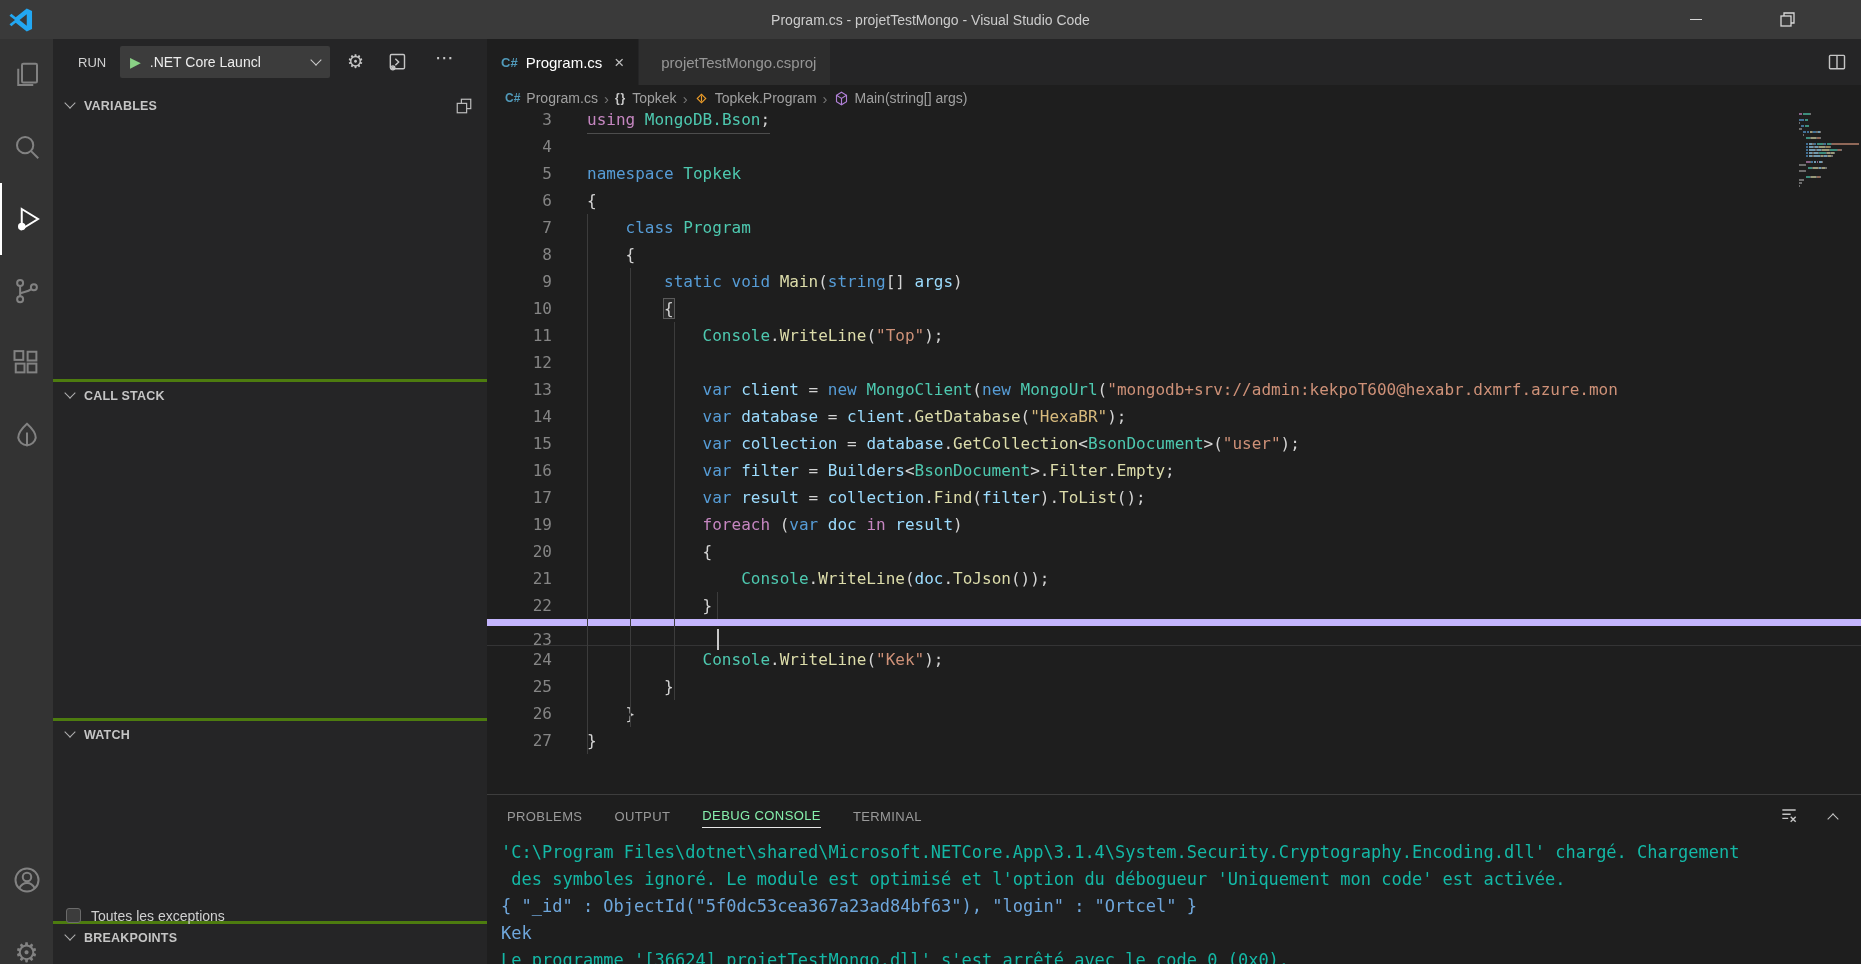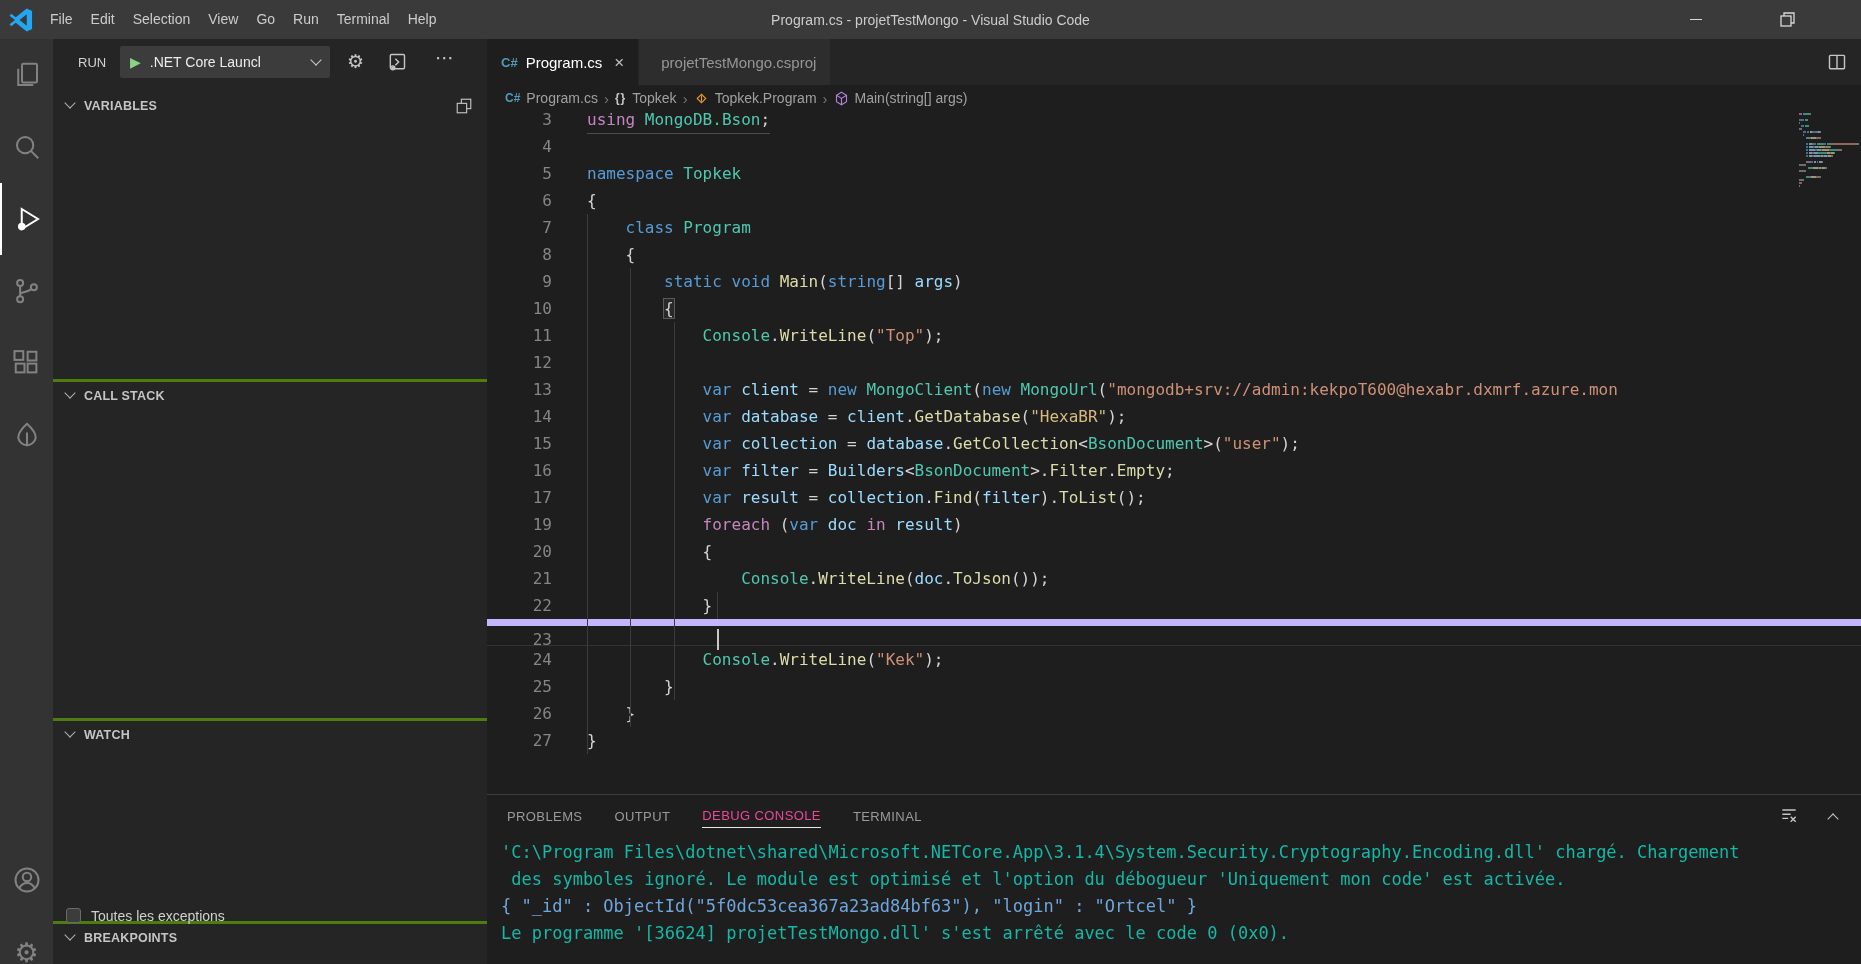--- a/index.html
+++ b/index.html
@@ -78,48 +78,38 @@
   .br{color:#D4D4D4;outline:1px solid #5a5a5a;background:rgba(120,120,120,.12);}
   .cursor{position:absolute;top:3px;width:2px;height:21px;background:#c8c8c8;}
   .guide{position:absolute;width:1px;background:#3c3c3c;}
   #minimap{position:absolute;right:2px;top:74px;width:60px;height:120px;overflow:hidden;}
   .mrow{height:2px;margin-bottom:1px;white-space:nowrap;font-size:0;}
   .mseg{display:inline-block;height:2px;opacity:.65;}
   
   #panel{position:absolute;left:0;bottom:0;width:100%;height:170px;background:#1e1e1e;border-top:1px solid #3d3d3d;box-sizing:border-box;}
   #panel-tabs{position:absolute;left:20px;top:0;height:42px;display:flex;align-items:center;gap:32px;}
   .ptab{font-size:13px;letter-spacing:.4px;color:#9a9a9a;padding:4px 0;}
-  .ptab.active{color:#ec4899;border-bottom:1px solid #e7e7e7;}
+  .ptab.active{color:#86efac;border-bottom:1px solid #e7e7e7;}
   #panel-actions{position:absolute;right:24px;top:10px;display:flex;gap:30px;align-items:center;color:#c5c5c5;}
   #panel-actions svg{width:20px;height:20px;}
   #console{position:absolute;left:0;top:44px;width:100%;bottom:0;overflow:hidden;
            font-family:"DejaVu Sans Mono","Liberation Mono",monospace;font-size:17px;}
   .console-line{height:27px;line-height:27px;padding-left:14px;white-space:pre;}
   .console-line.warn{color:#14b8a6;}
   .console-line.info{color:#6FA7DC;}
 </style>
 </head>
 <body>
 
 <div id="root">
 
   <div id="titlebar">
     <svg id="vscode-logo" viewBox="0 0 100 100">
       <path fill="#22a7f2" d="M74 2 96 12v76L74 98 28 61 10 76 2 68l23-18L2 32l8-8 18 15L74 2zM74 26 44 50l30 24V26z"></path>
     </svg>
-    <div id="menus" style="display: flex;">
-        <span class="menu-item">File</span>
-        <span class="menu-item">Edit</span>
-        <span class="menu-item">Selection</span>
-        <span class="menu-item">View</span>
-        <span class="menu-item">Go</span>
-        <span class="menu-item">Run</span>
-        <span class="menu-item">Terminal</span>
-        <span class="menu-item">Help</span>
-      </div>
     <div id="window-title">Program.cs - projetTestMongo - Visual Studio Code</div>
     <div id="win-controls">
       <div class="win-btn">
           <div class="min-bar"></div>
         </div>
       <div class="win-btn">
         <svg width="15" height="15" viewBox="0 0 15 15" fill="none" stroke="#d8d8d8" stroke-width="1.3">
           <rect x="1" y="4" width="10" height="10"></rect>
             <path d="M4 4V1h10v10h-3"></path>
         </svg>
@@ -362,18 +352,19 @@
             <svg viewBox="0 0 24 24" fill="none" stroke="currentColor" stroke-width="1.7">
                 <path d="M4 6h16M4 11h10M4 16h7M14 14l6 6M20 14l-6 6"></path>
               </svg>
           </span>
           <span class="chev up" style="border-color:#c5c5c5;"></span>
         </div>
         <div id="console">
             <div class="console-line warn">'C:\Program Files\dotnet\shared\Microsoft.NETCore.App\3.1.4\System.Security.Cryptography.Encoding.dll' chargé. Chargement</div>
             <div class="console-line warn"> des symboles ignoré. Le module est optimisé et l'option du débogueur 'Uniquement mon code' est activée.</div>
             <div class="console-line info">{ "_id" : ObjectId("5f0dc53cea367a23ad84bf63"), "login" : "Ortcel" }</div>
+            <div class="console-line info">Kek</div>
             <div class="console-line warn">Le programme '[36624] projetTestMongo.dll' s'est arrêté avec le code 0 (0x0).</div>
           </div>
       </div>
     </div>
   </div>
 </div>
 
 </body></html>

